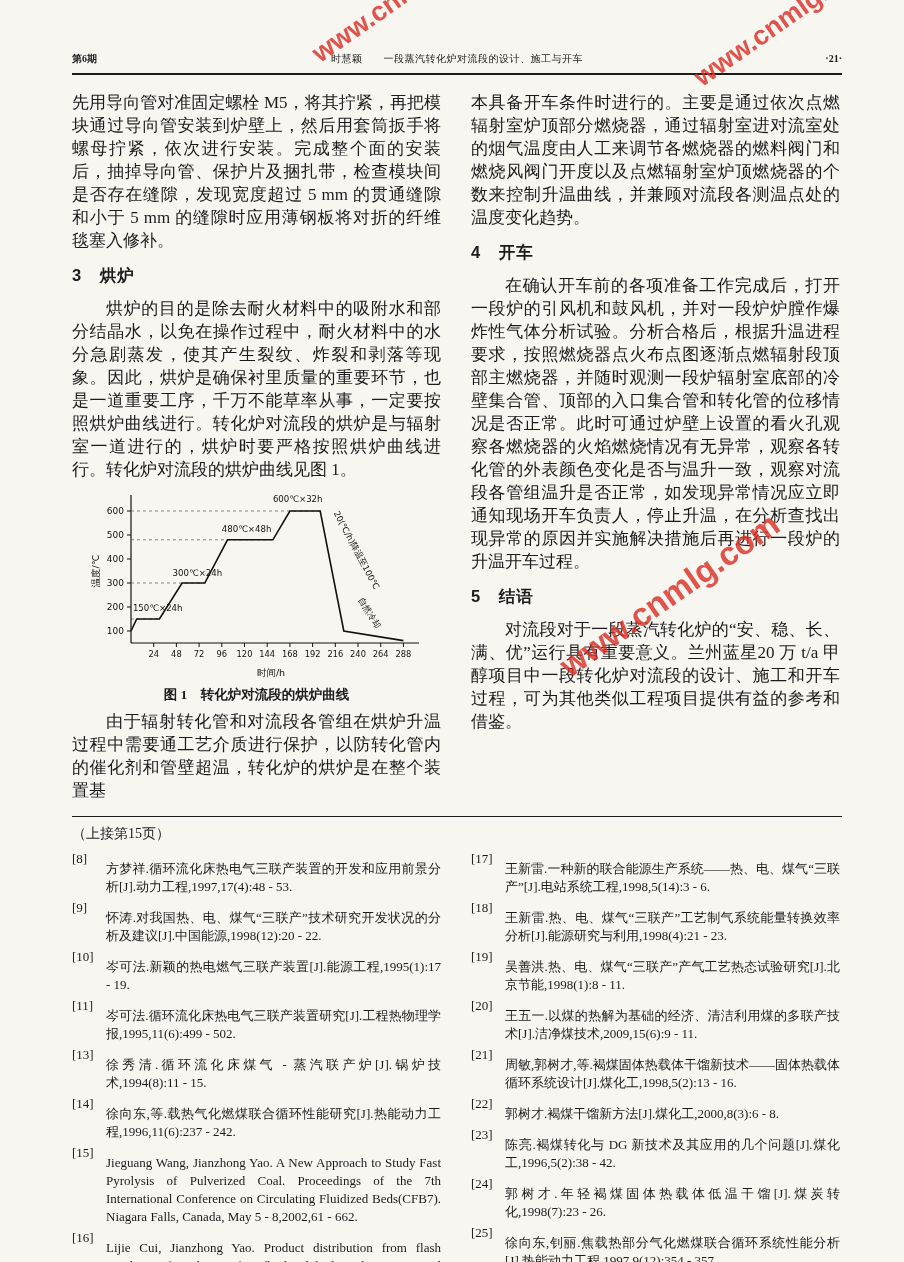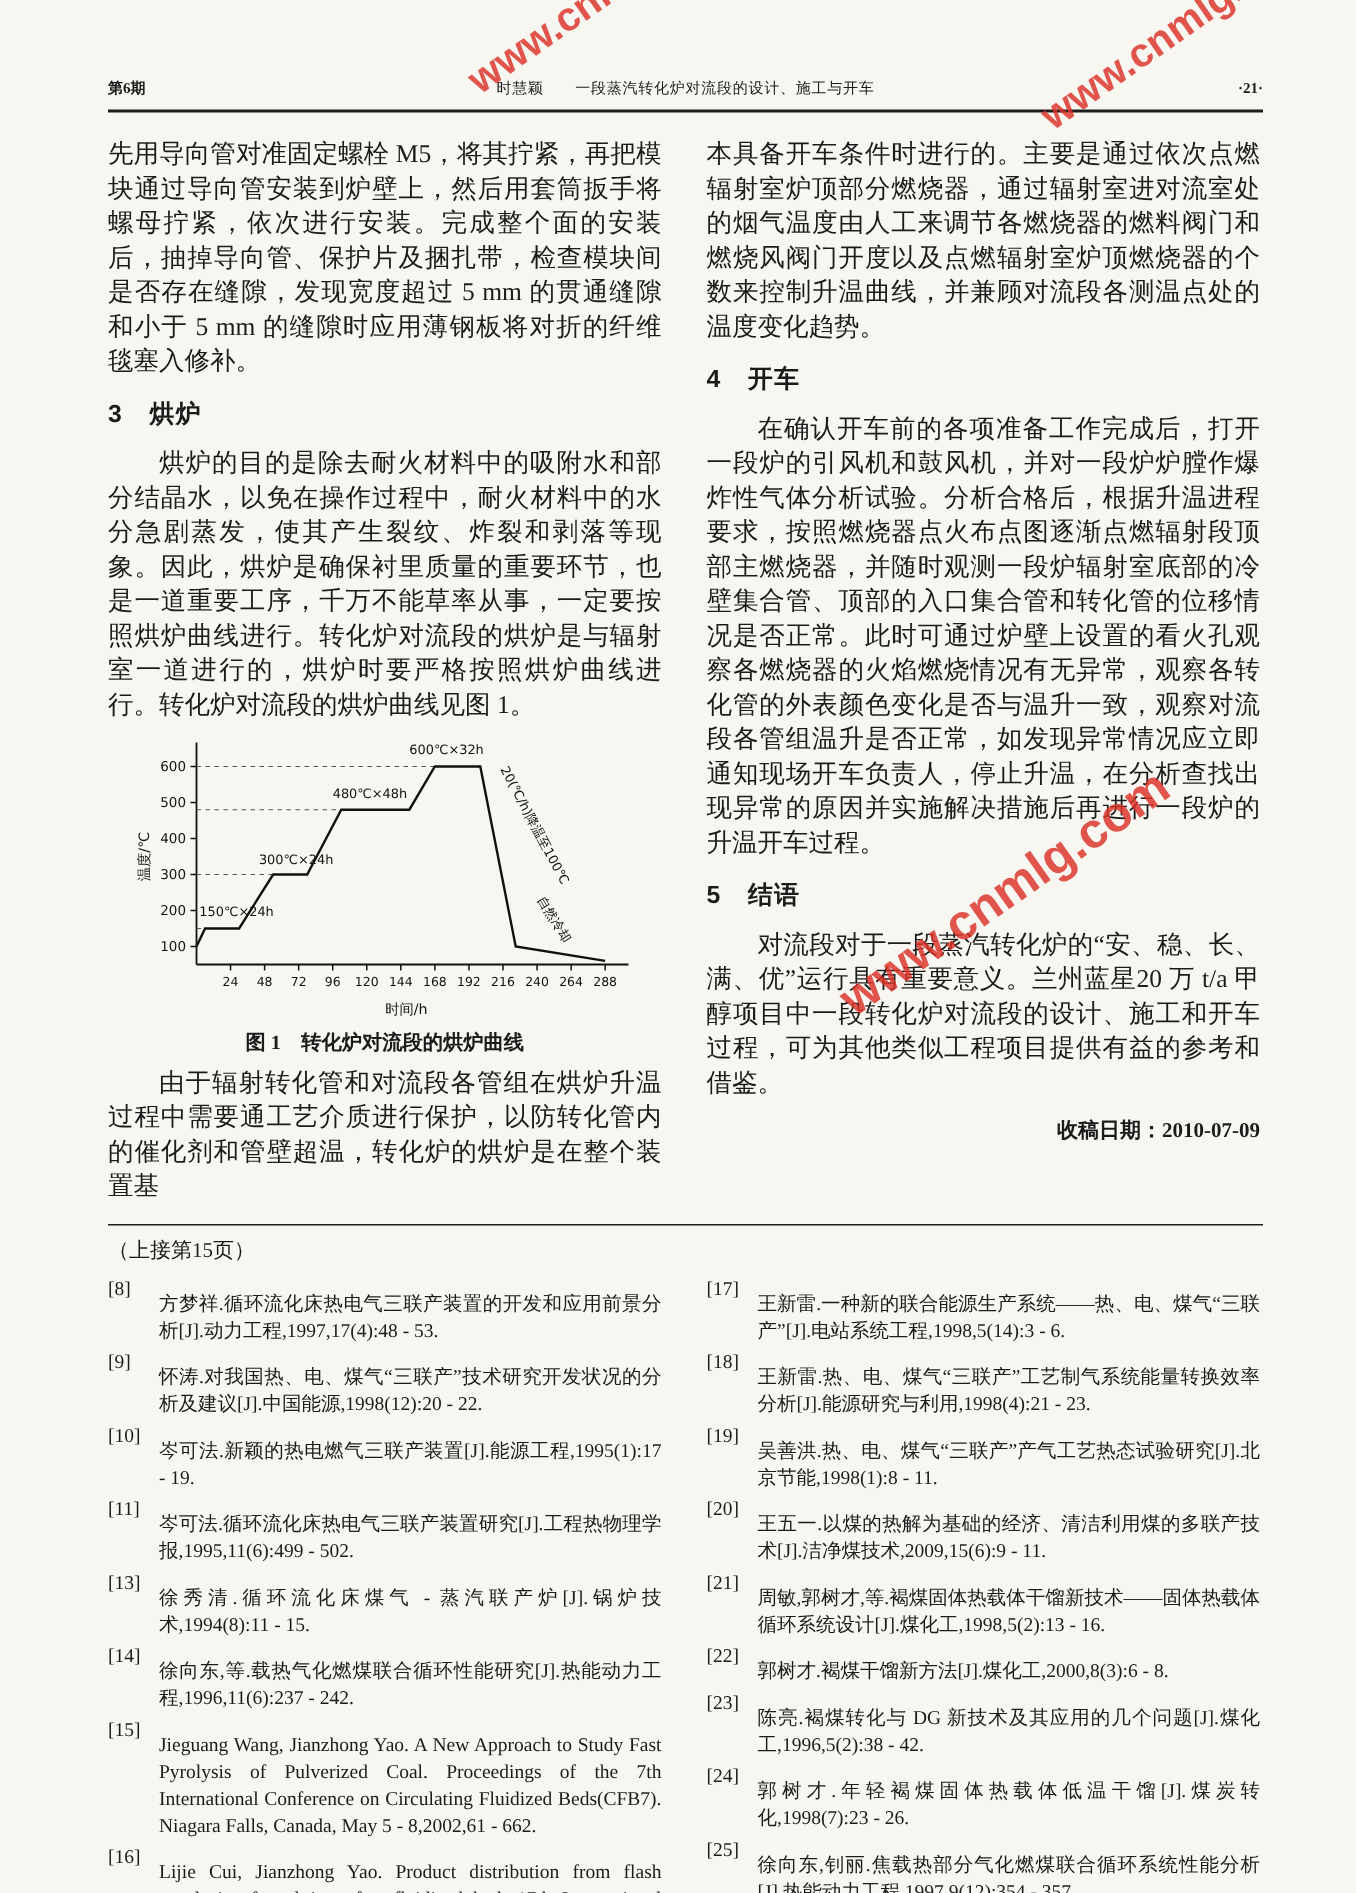--- a/index.html
+++ b/index.html
@@ -133,23 +133,20 @@
         </figure>
         <p class="body">由于辐射转化管和对流段各管组在烘炉升温过程中需要通工艺介质进行保护，以防转化管内的催化剂和管壁超温，转化炉的烘炉是在整个装置基</p>
       </div>
 
       <div class="col">
         <p class="body noindent">本具备开车条件时进行的。主要是通过依次点燃辐射室炉顶部分燃烧器，通过辐射室进对流室处的烟气温度由人工来调节各燃烧器的燃料阀门和燃烧风阀门开度以及点燃辐射室炉顶燃烧器的个数来控制升温曲线，并兼顾对流段各测温点处的温度变化趋势。</p>
         <h2 class="sec">4　开车</h2>
         <p class="body">在确认开车前的各项准备工作完成后，打开一段炉的引风机和鼓风机，并对一段炉炉膛作爆炸性气体分析试验。分析合格后，根据升温进程要求，按照燃烧器点火布点图逐渐点燃辐射段顶部主燃烧器，并随时观测一段炉辐射室底部的冷壁集合管、顶部的入口集合管和转化管的位移情况是否正常。此时可通过炉壁上设置的看火孔观察各燃烧器的火焰燃烧情况有无异常，观察各转化管的外表颜色变化是否与温升一致，观察对流段各管组温升是否正常，如发现异常情况应立即通知现场开车负责人，停止升温，在分析查找出现异常的原因并实施解决措施后再进行一段炉的升温开车过程。</p>
         <h2 class="sec">5　结语</h2>
         <p class="body">对流段对于一段蒸汽转化炉的“安、稳、长、满、优”运行具有重要意义。兰州蓝星20 万 t/a 甲醇项目中一段转化炉对流段的设计、施工和开车过程，可为其他类似工程项目提供有益的参考和借鉴。</p>
-        <div class="received">
-          <span>收稿日期：</span><span>2010-07-09</span>
-        </div>
       </div>
     </div>
 
     <div class="section-rule"></div>
     <div class="continuation">（上接第15页）</div>
 
     <div class="refs">
       <div class="col">
           <div class="ref-item">
             <span class="ref-num">[8]</span>

